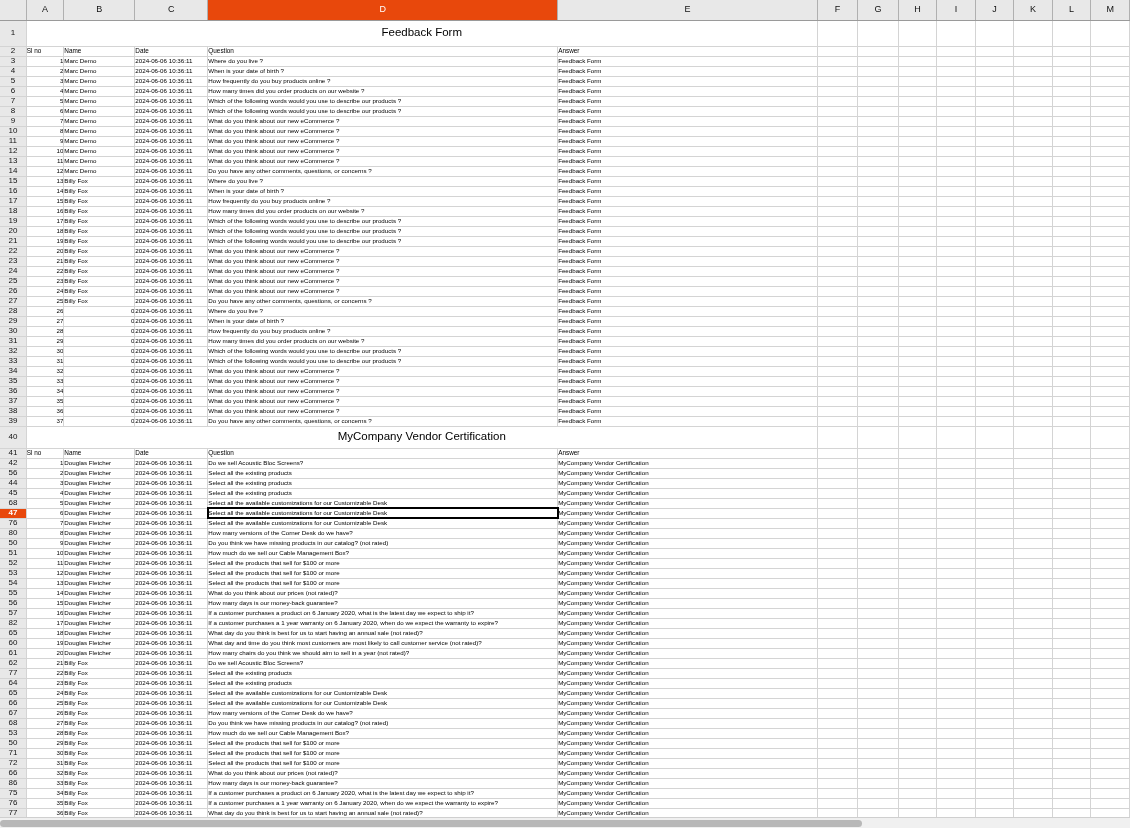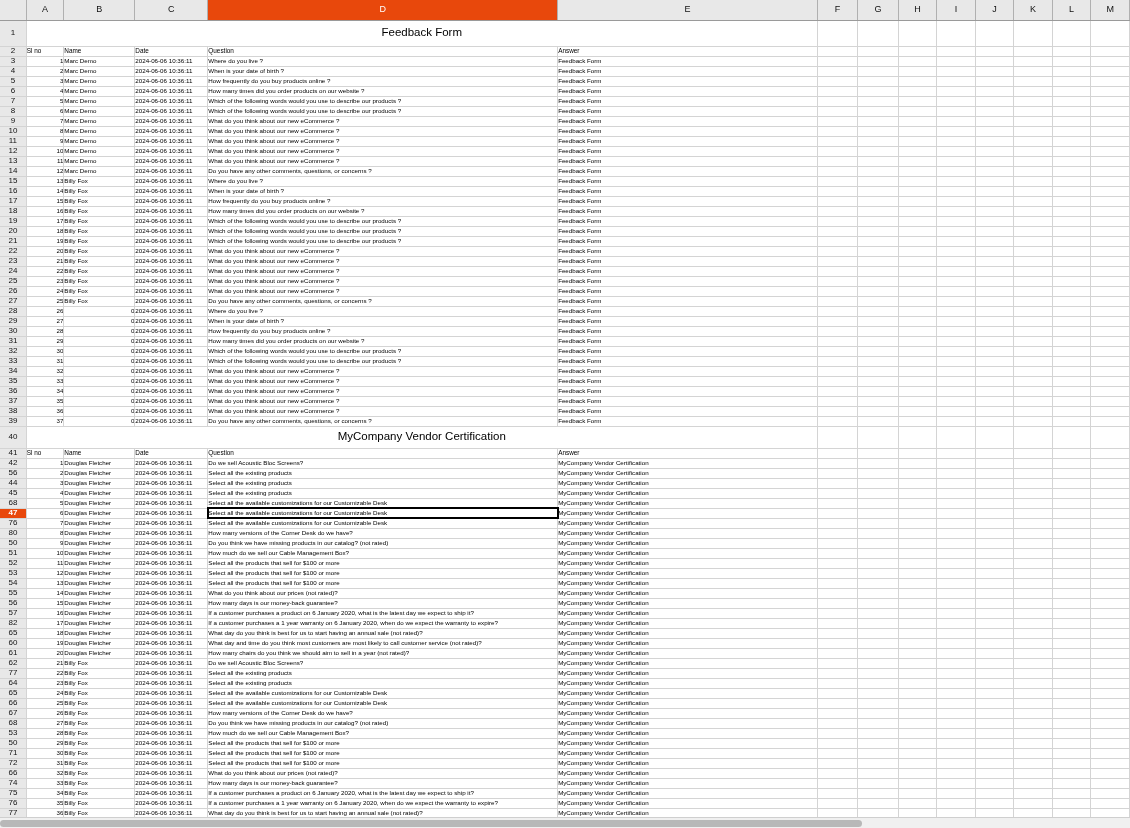--- a/index.html
+++ b/index.html
@@ -1304,21 +1304,21 @@
           <td class="empty"></td>
           <td class="empty"></td>
           <td class="empty"></td>
           <td class="empty"></td>
           <td class="empty"></td>
           <td class="empty"></td>
           <td class="empty"></td>
           <td class="empty"></td>
         </tr>
         <tr>
-          <th class="rowhdr">74</th>
+          <th class="rowhdr">86</th>
           <td class="num">33</td>
           <td class="txt">Billy Fox</td>
           <td class="txt">2024-06-06 10:36:11</td>
           <td class="txt">How many days is our money-back guarantee?</td>
           <td class="txt">MyCompany Vendor Certification</td>
           <td class="empty"></td>
           <td class="empty"></td>
           <td class="empty"></td>
           <td class="empty"></td>
           <td class="empty"></td>

